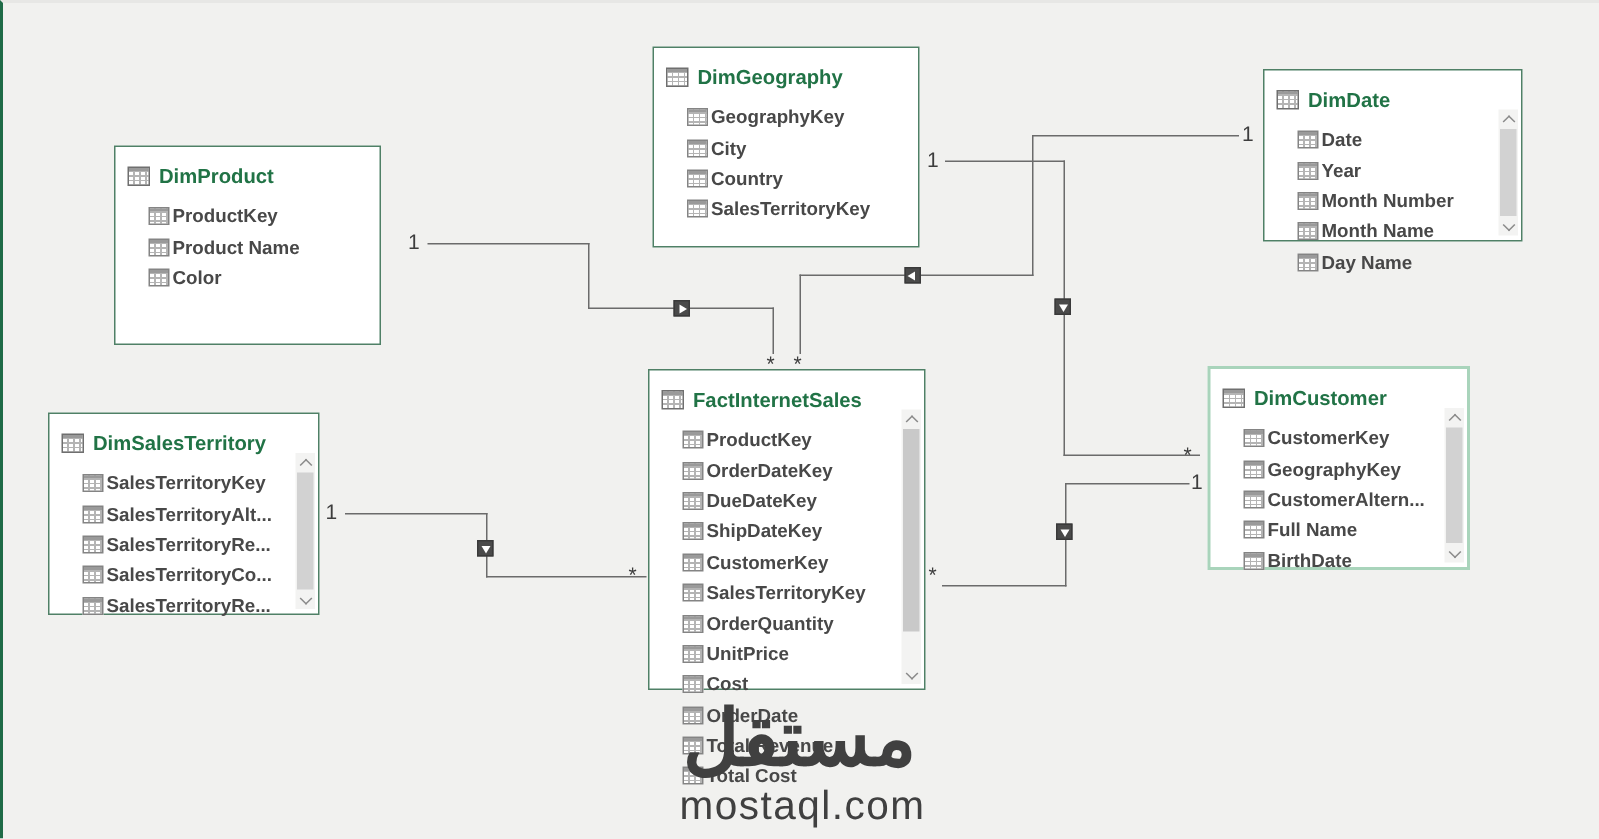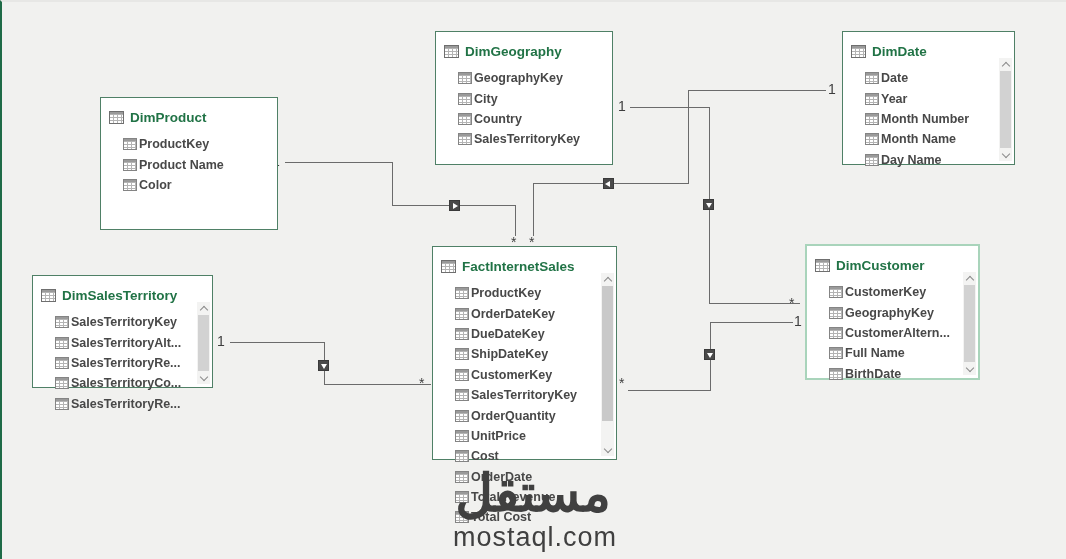--- a/index.html
+++ b/index.html
@@ -43,23 +43,23 @@
   
   .r5s1{left:228px;top:340px;width:95px;} .r5s2{left:322px;top:340px;height:43px;}
   .r5s3{left:322px;top:382px;width:107px;} .r5c{left:316px;top:358px;}
   .r5one{left:215px;top:332px;} .r5star{left:417px;top:374px;}
 
   
   .tbox{position:absolute;background:#fff;border:1px solid #4f8066;
         box-sizing:border-box;z-index:2;text-align:right;}
   .tbox.selected{border:2px solid #a9d4bb;}
   .t-geography{left:433px;top:29px;width:178px;height:134px;}
-  .t-date     {left:840px;top:29px;width:173px;height:134px;}
-  .t-product  {left:98px; top:95px;width:178px;height:133px;}
-  .t-territory{left:30px; top:273px;width:181px;height:113px;}
+  .t-date     {left:840px;top:44px;width:173px;height:115px;}
+  .t-product  {left:74px; top:95px;width:178px;height:133px;}
+  .t-territory{left:30px; top:273px;width:181px;height:135px;}
   .t-fact     {left:430px;top:244px;width:185px;height:214px;}
   .t-customer {left:803px;top:242px;width:175px;height:136px;}
 
   .thead{height:24px;display:flex;align-items:center;gap:6px;padding:7px 8px 0 8px;}
   .tname{font-size:13.5px;font-weight:bold;color:#217346;white-space:nowrap;}
   .fields{padding:5px 0 0 22px;overflow:hidden;}
   .has-scroll .fields{margin-right:15px;}
   .frow{height:20.4px;display:flex;align-items:center;gap:2px;white-space:nowrap;}
   .flabel{font-size:12.5px;font-weight:bold;color:#484848;}
 

